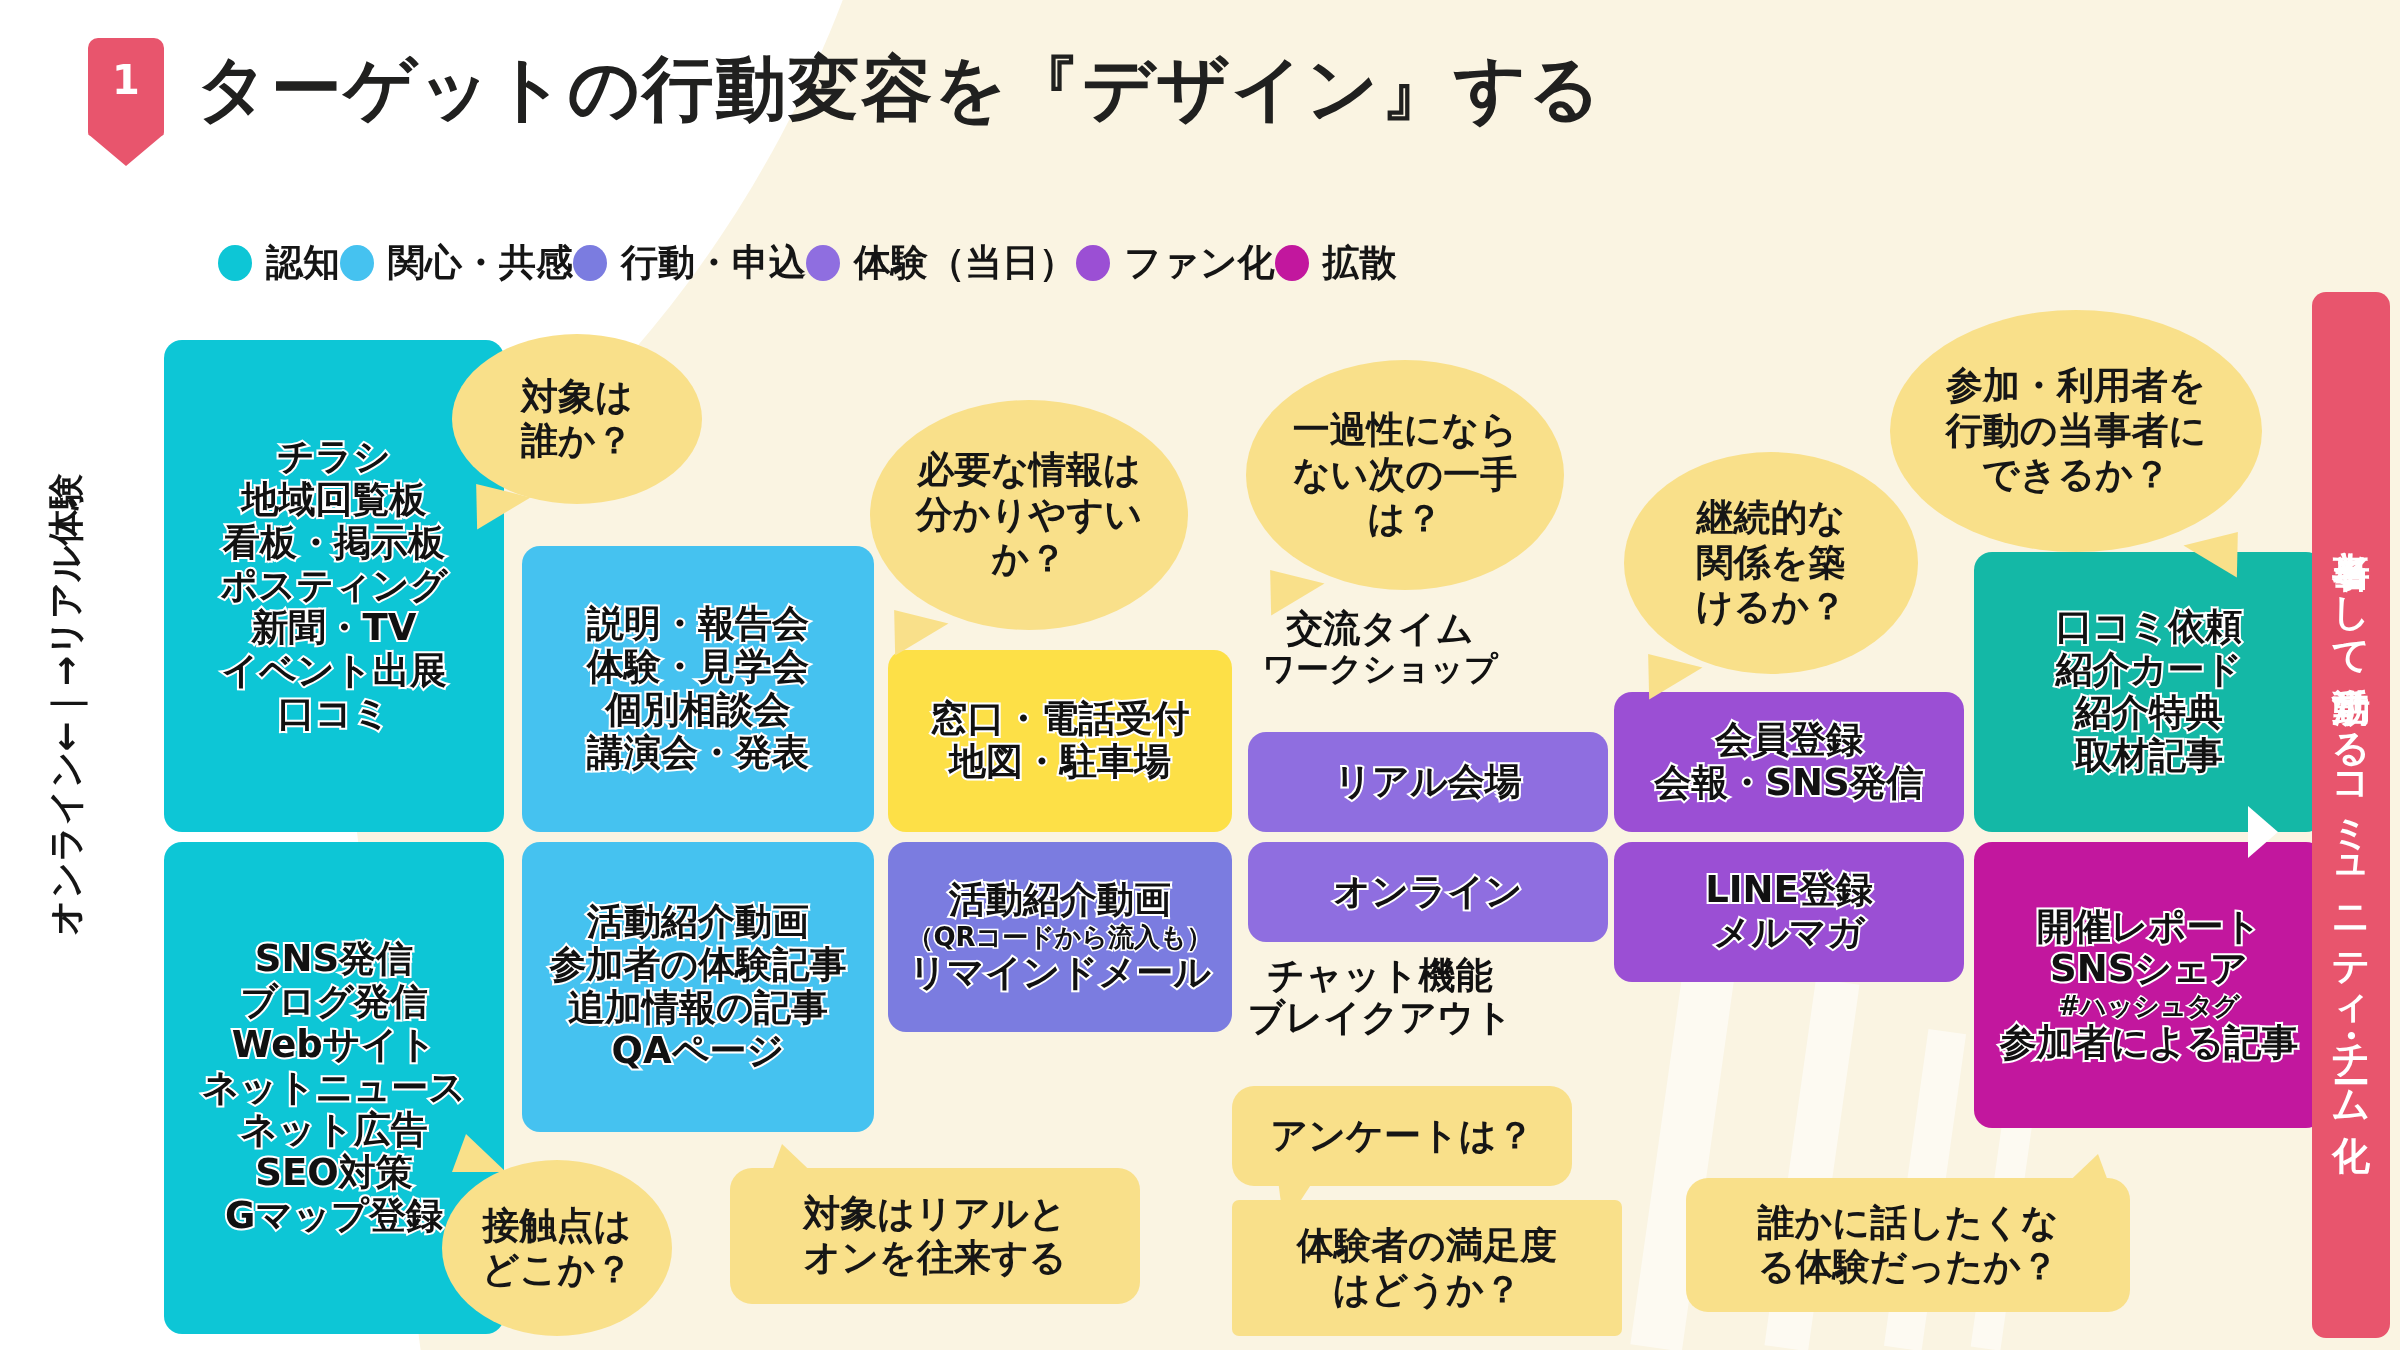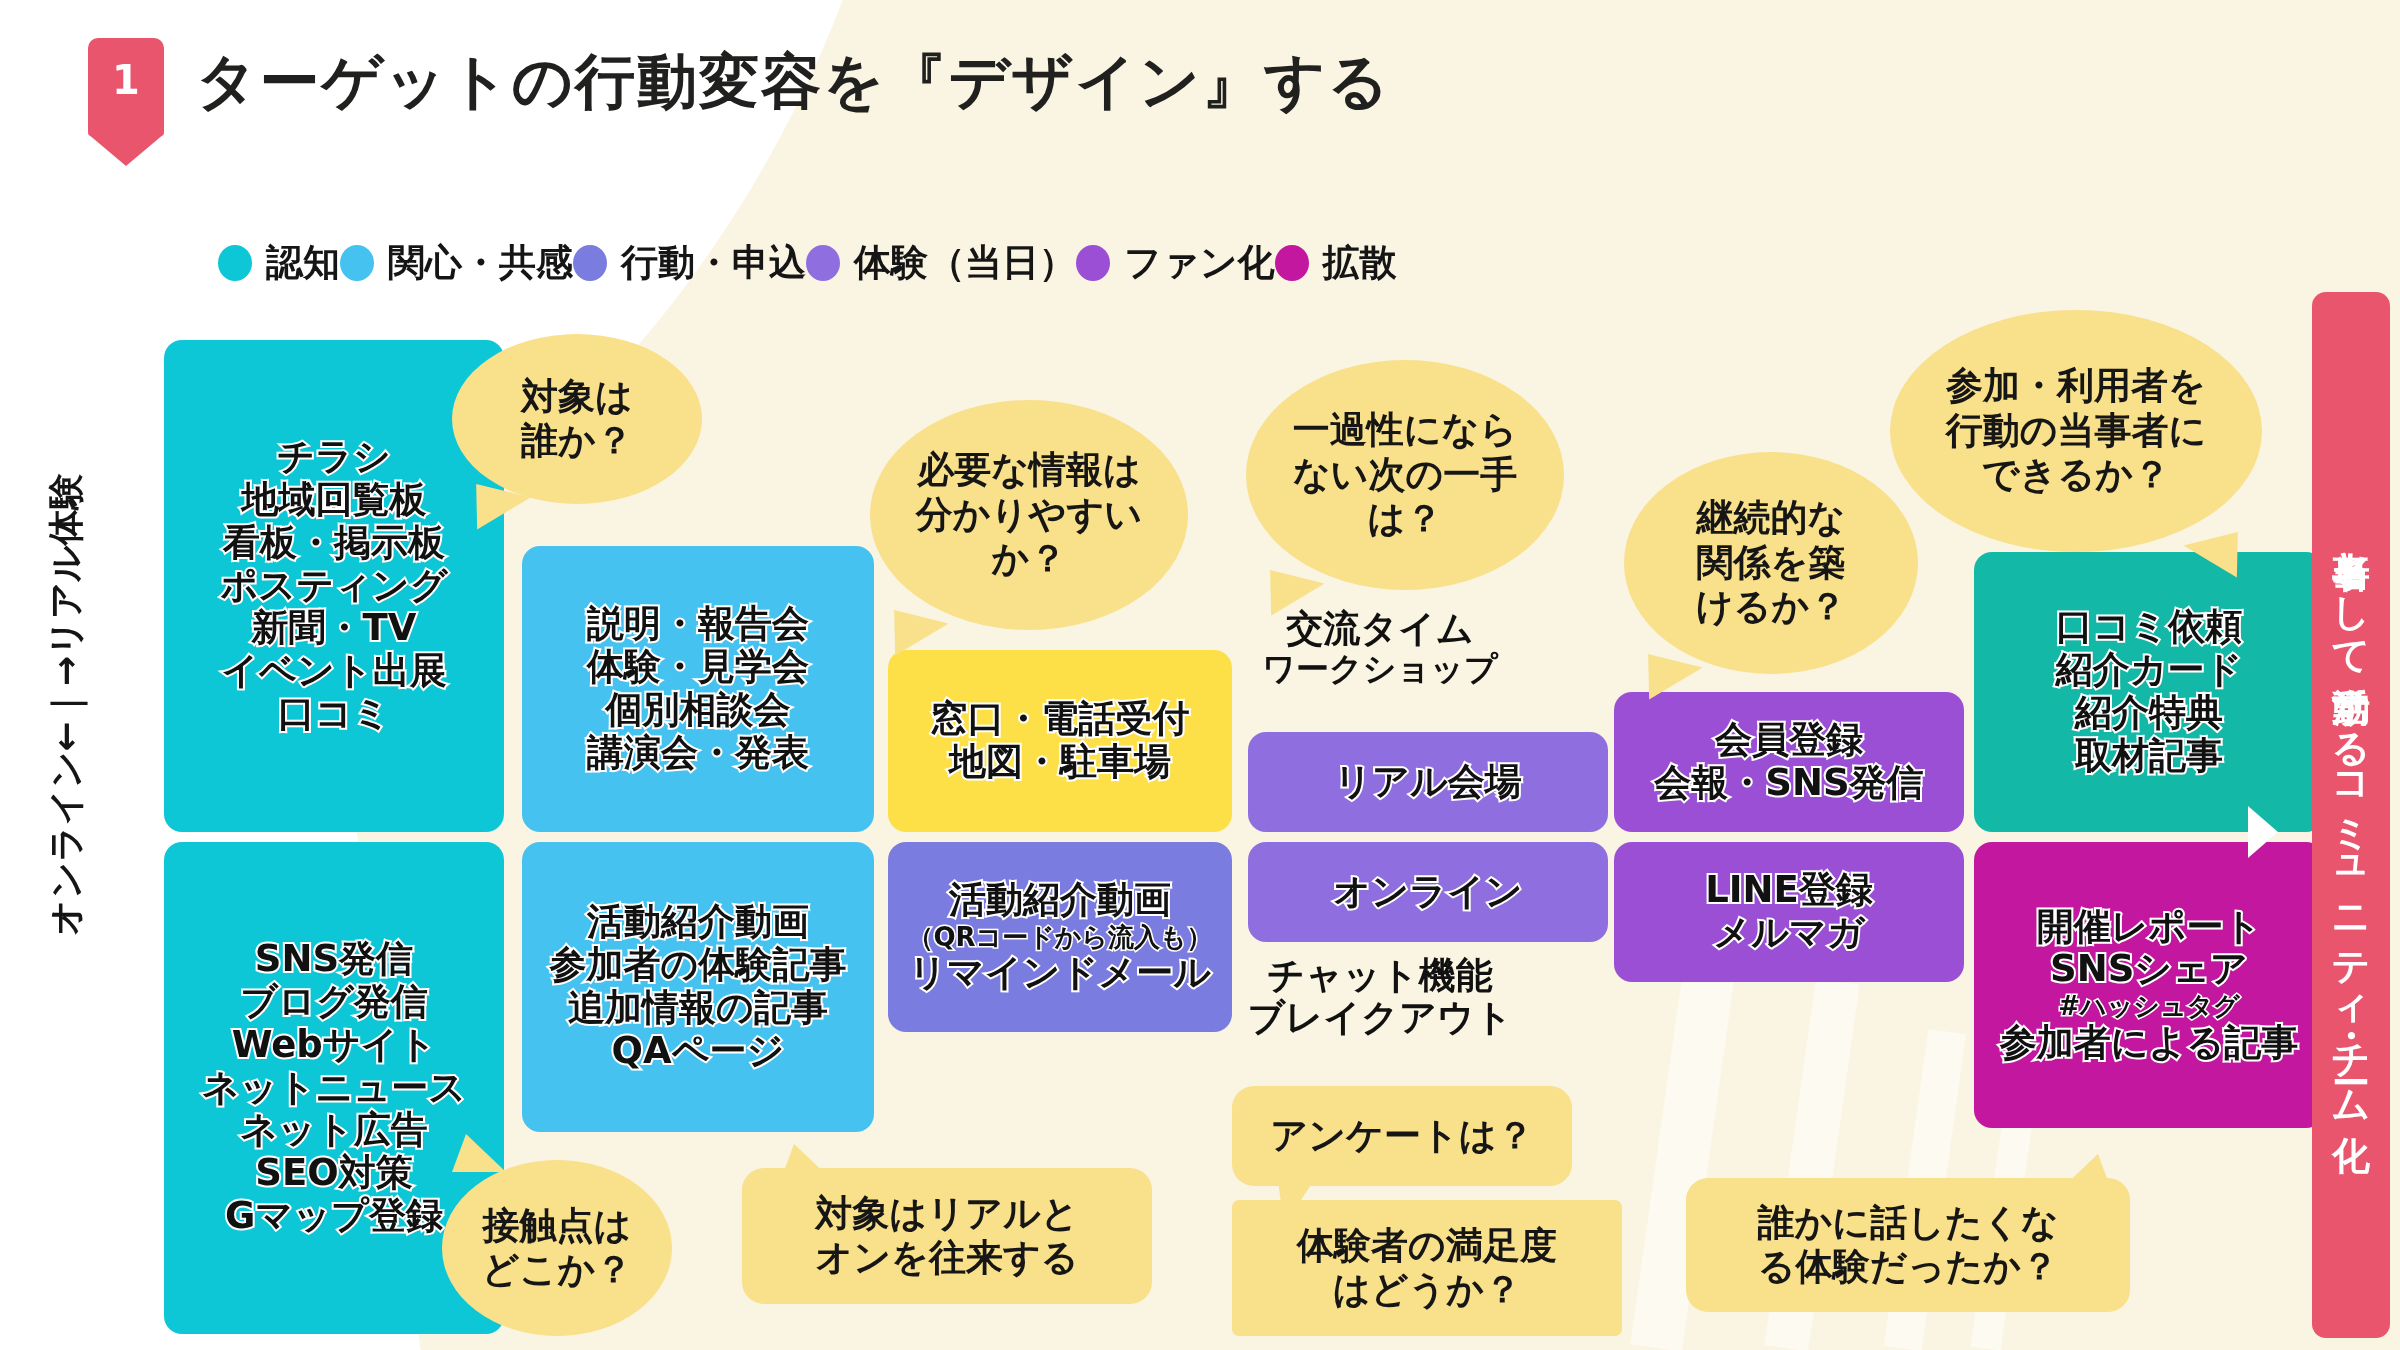--- a/index.html
+++ b/index.html
@@ -68,21 +68,21 @@
     position: absolute;
     left: 0; bottom: -30px;
     width: 0; height: 0;
     border-left: 38px solid transparent;
     border-right: 38px solid transparent;
     border-top: 32px solid #e8556d;
   }
   .title {
     position: absolute;
     left: 196px; top: 42px;
-    font-size: 60px;
+    font-size: 71px;
     font-weight: 900;
     color: #20201f;
     letter-spacing: 2px;
     white-space: nowrap;
     z-index: 6;
     font-family: "DejaVu Sans", "Liberation Sans", sans-serif;
   }
 
   
   .legend {
@@ -420,21 +420,21 @@
 できるか？</span>
     <span class="tail tail-br"></span>
   </div>
 
   <div class="bubble ellipse" style="left:442px; top:1160px; width:230px; height:176px;">
     <span class="btext">接触点は
 どこか？</span>
     <span class="tail tail-tl" style="left:10px;top:-26px;"></span>
   </div>
 
-  <div class="bubble rect" style="left:730px; top:1168px; width:410px; height:136px; padding:0 14px;margin-left:12px;">
+  <div class="bubble rect" style="left:730px; top:1168px; width:410px; height:136px; padding:0 14px;">
     <span class="btext">対象はリアルと
 オンを往来する</span>
     <span class="tail tail-tl" style="left:38px;top:-24px;"></span>
   </div>
 
   <div class="bubble rect" style="left:1232px; top:1086px; width:340px; height:100px; padding:0 12px;">
     <span class="btext">アンケートは？</span>
     <span class="tail tail-down-thin"></span>
   </div>
 

